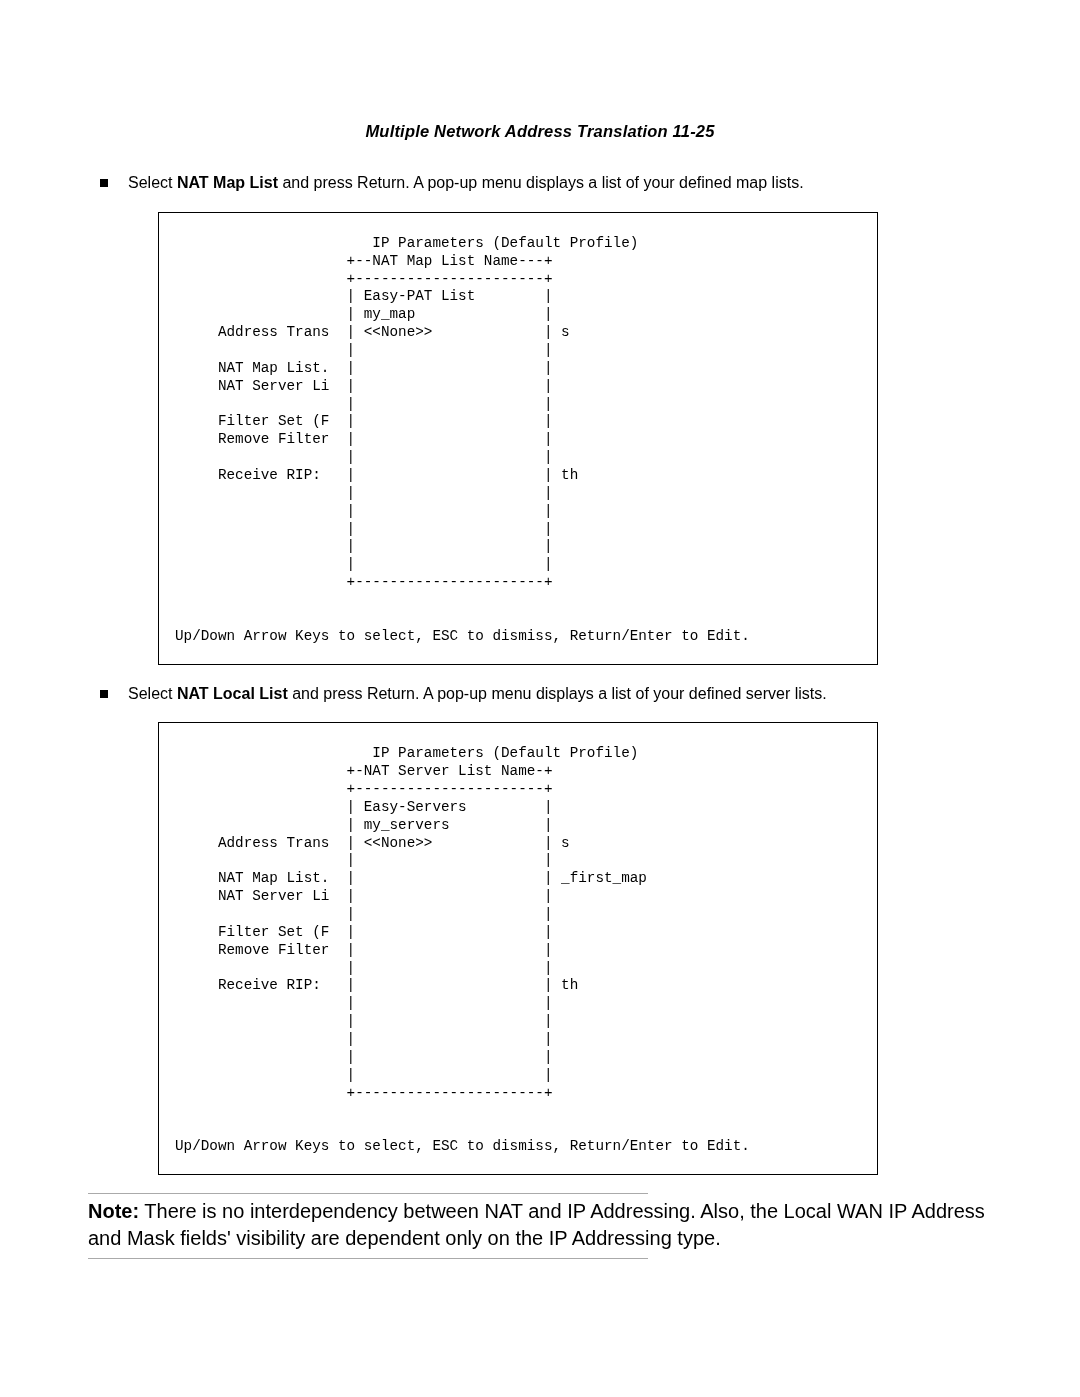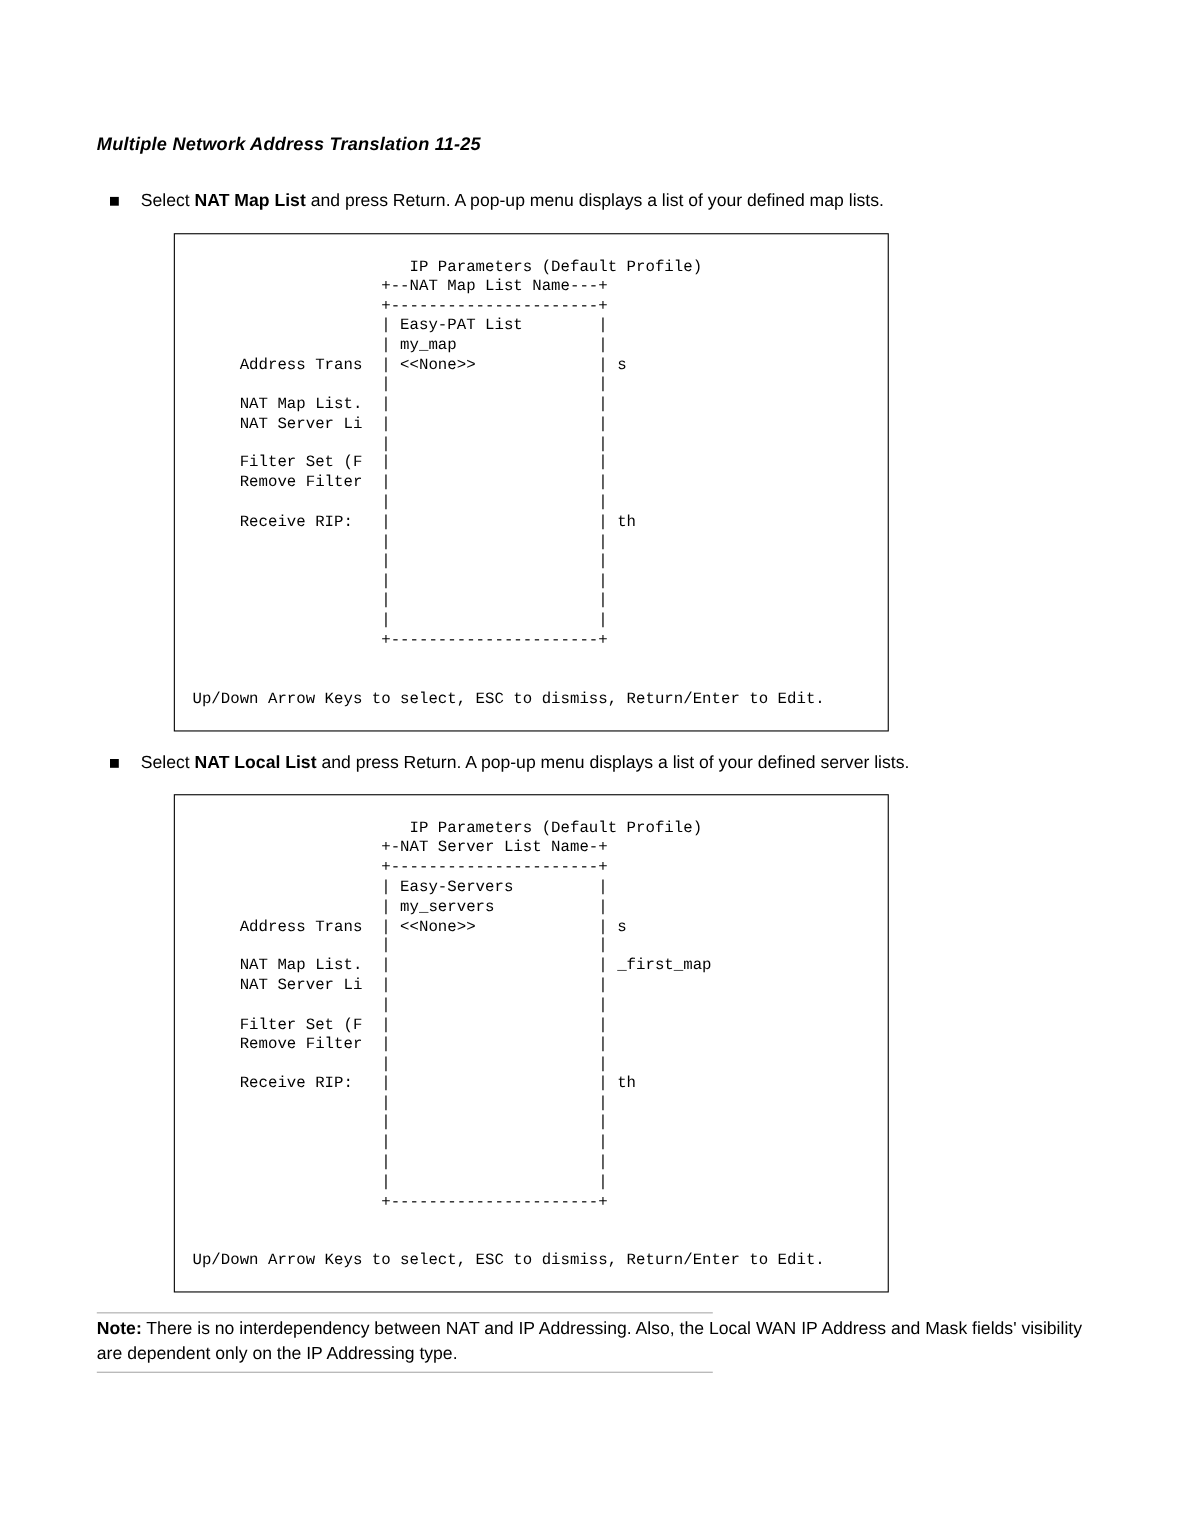--- a/index.html
+++ b/index.html
@@ -12,21 +12,21 @@
     line-height: 1.35;
   }
   .page {
     width: 1080px;
     min-height: 1397px;
     padding: 120px 88px 100px 88px;
     box-sizing: border-box;
     position: relative;
   }
   .header-line {
-    text-align: left;
+    text-align: center;
     font-style: italic;
     font-weight: bold;
     font-family: Arial, Helvetica, sans-serif;
     font-size: 16.5px;
     margin-bottom: 30px;
     letter-spacing: 0.2px;
   }
   ul.bullet-list {
     list-style: none;
     padding: 0;
@@ -44,21 +44,21 @@
     left: 12px;
     top: 7px;
     width: 8px;
     height: 8px;
     background: #000;
   }
   .bold { font-weight: bold; }
   .terminal-box {
     border: 1.5px solid #000;
     margin: 12px 0 18px 70px;
-    width: 650px;
+    width: 720px;
     box-sizing: border-box;
     padding: 22px 16px 18px 16px;
   }
   .terminal-pre {
     font-family: "Courier New", Courier, monospace;
     white-space: pre;
     font-size: 14.3px;
     line-height: 1.25;
     margin: 0;
   }
@@ -66,21 +66,21 @@
     border: 0;
     height: 1px;
     background: #aaa;
     margin: 14px 0 4px 0;
     width: 560px;
   }
   .note-rule.bottom {
     margin: 6px 0 0 0;
   }
   .note-block {
-    font-size: 16px;
+    font-size: 20px;
   }
 </style>
 </head>
 <body>
 
 <div class="page">
 
   <div class="header-line">
     <span>Multiple Network Address Translation   11-25</span>
   </div>

